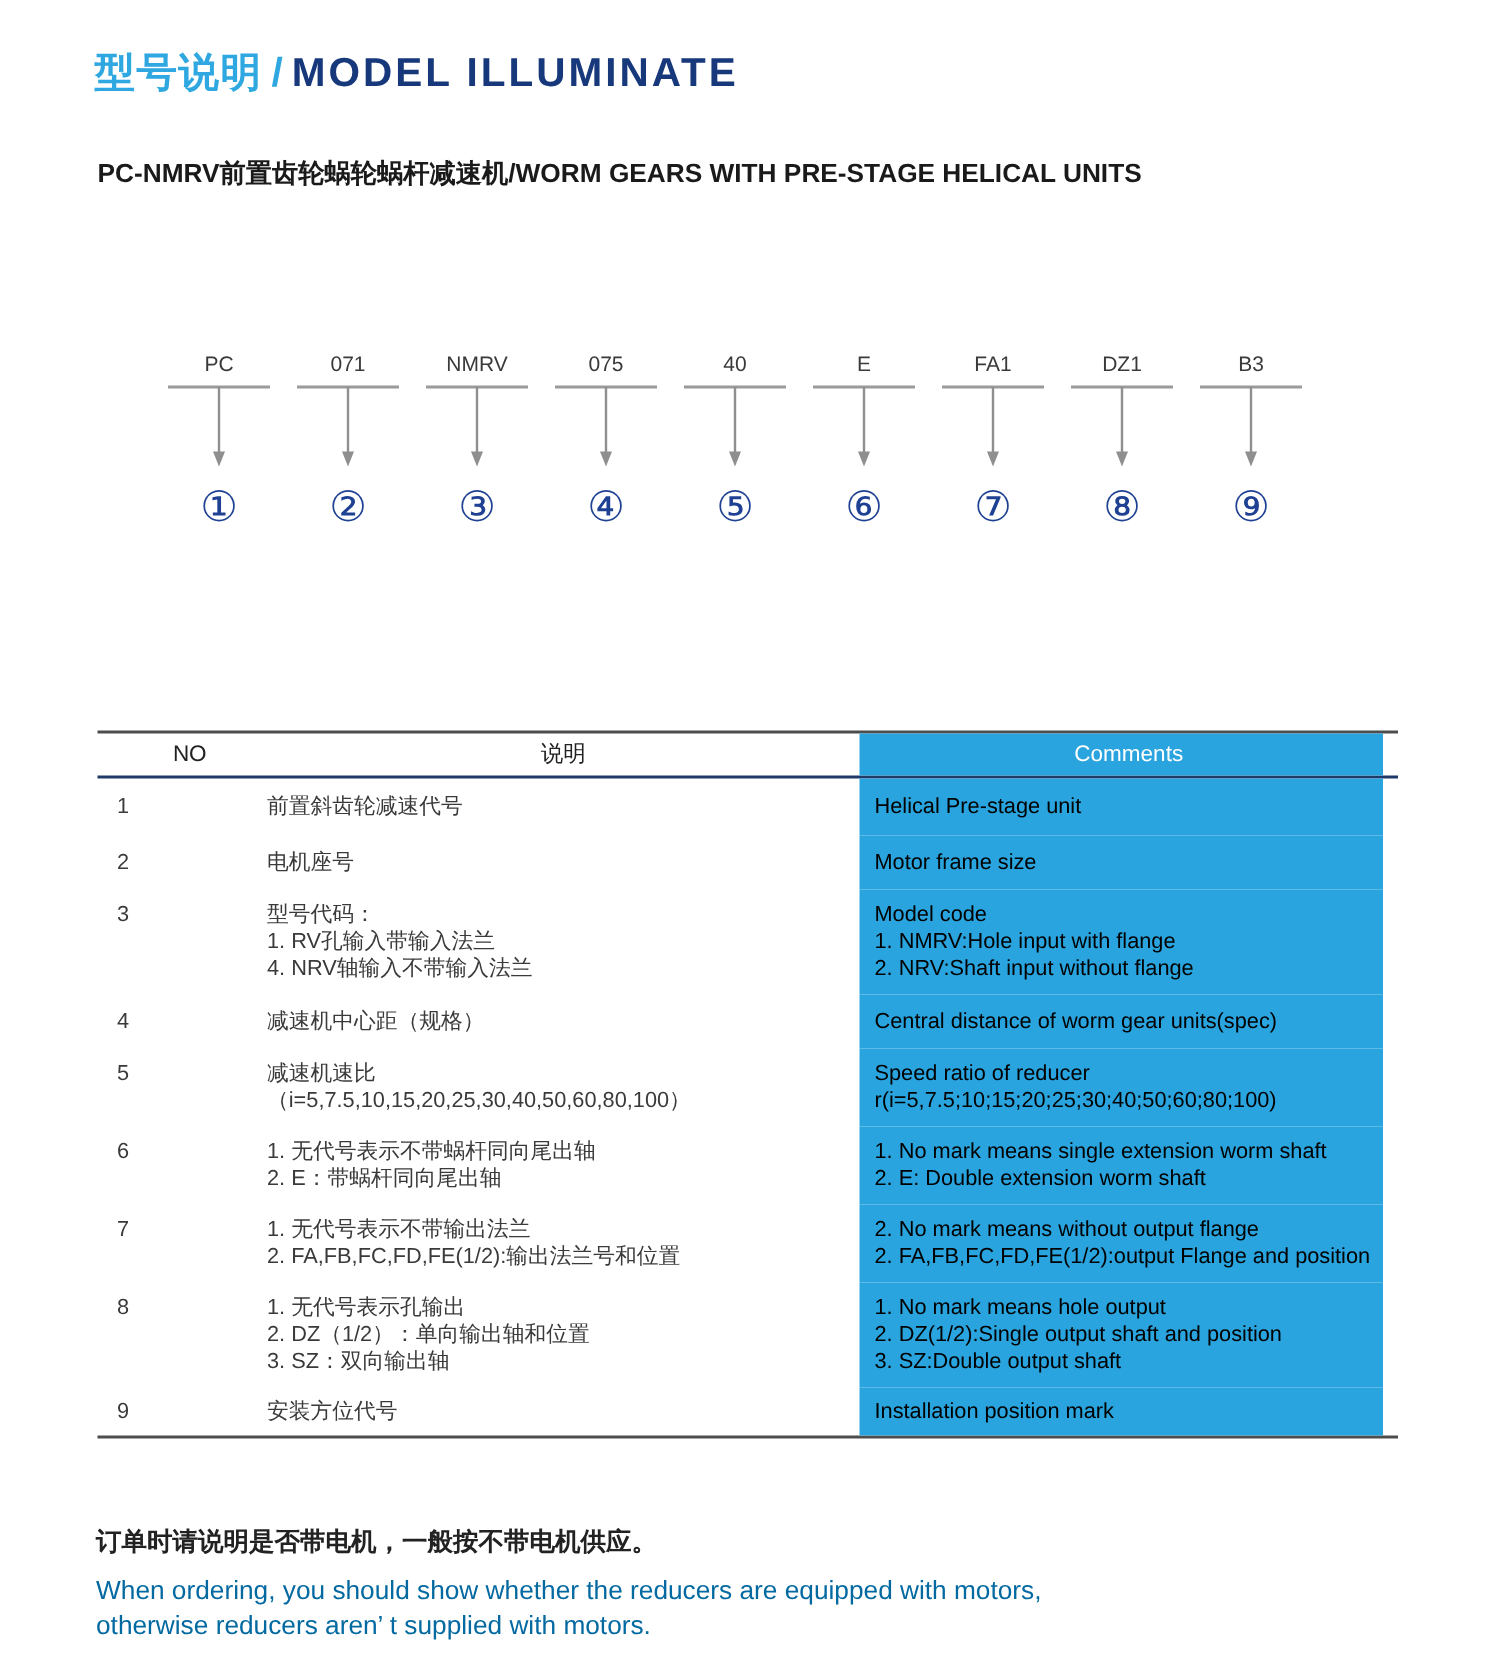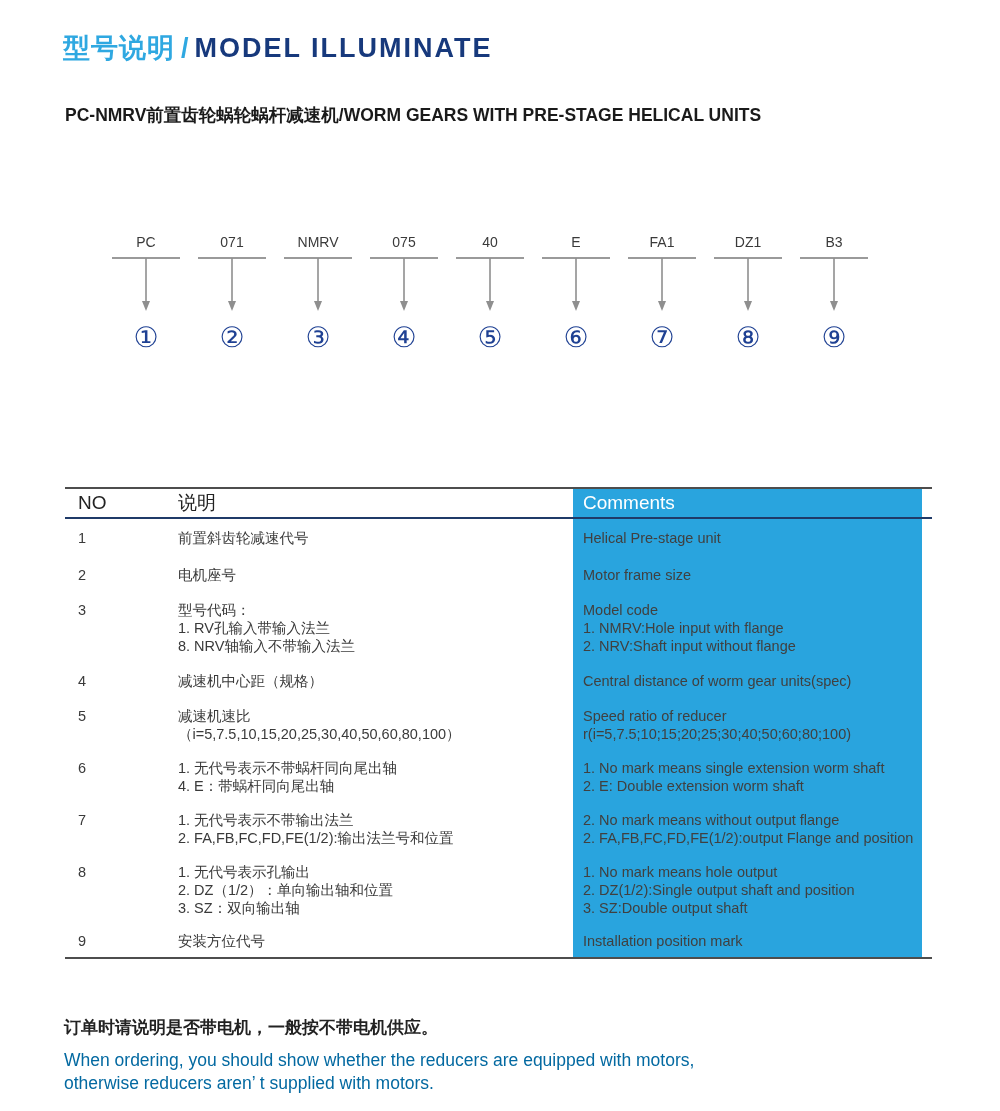--- a/index.html
+++ b/index.html
@@ -84,29 +84,30 @@
   }
   .trow .c {
     font-size: 14.5px;
     line-height: 18px;
     color: #3a3a3a;
   }
   .trow .c.no   { padding-left: 13px; }
   .trow .c.desc { padding-left: 3px; }
   .trow .c.blue {
     background: #29A4DE;
-    color: #404040;
+    color: #000000;
     padding-left: 10px;
   }
   .thead { border-bottom: 2px solid #1F3A68; }
   .thead .c {
-    font-size: 19px;
+    font-size: 15px;
     padding-top: 5px;
     padding-bottom: 5px;
     color: #222;
+    text-align: center;
   }
   .thead .c.blue { color: #fff; }
   .trow.p10 .c { padding-top: 10px; padding-bottom: 10px; }
   .trow.p9  .c { padding-top: 9px;  padding-bottom: 9px; }
   .trow.p8  .c { padding-top: 8px;  padding-bottom: 8px; }
   .trow.p7  .c { padding-top: 7px;  padding-bottom: 7px; }
 
   
   .footer-zh {
     position: absolute;
@@ -258,21 +259,21 @@
       <div class="c blue">
         <div>Motor frame size</div>
       </div>
     </div>
 
     <div class="trow p8">
       <div class="c no">3</div>
       <div class="c desc">
         <div>型号代码：</div>
         <div>1. RV孔输入带输入法兰</div>
-        <div>8. NRV轴输入不带输入法兰</div>
+        <div>4. NRV轴输入不带输入法兰</div>
       </div>
       <div class="c blue">
         <div>Model code</div>
         <div>1. NMRV:Hole input with flange</div>
         <div>2. NRV:Shaft input without flange</div>
       </div>
     </div>
 
     <div class="trow p9">
       <div class="c no">4</div>
@@ -293,21 +294,21 @@
       <div class="c blue">
         <div>Speed ratio of reducer</div>
         <div>r(i=5,7.5;10;15;20;25;30;40;50;60;80;100)</div>
       </div>
     </div>
 
     <div class="trow p8">
       <div class="c no">6</div>
       <div class="c desc">
         <div>1. 无代号表示不带蜗杆同向尾出轴</div>
-        <div>4. E：带蜗杆同向尾出轴</div>
+        <div>2. E：带蜗杆同向尾出轴</div>
       </div>
       <div class="c blue">
         <div>1. No mark means single extension worm shaft</div>
         <div>2. E: Double extension worm shaft</div>
       </div>
     </div>
 
     <div class="trow p8">
       <div class="c no">7</div>
       <div class="c desc">

